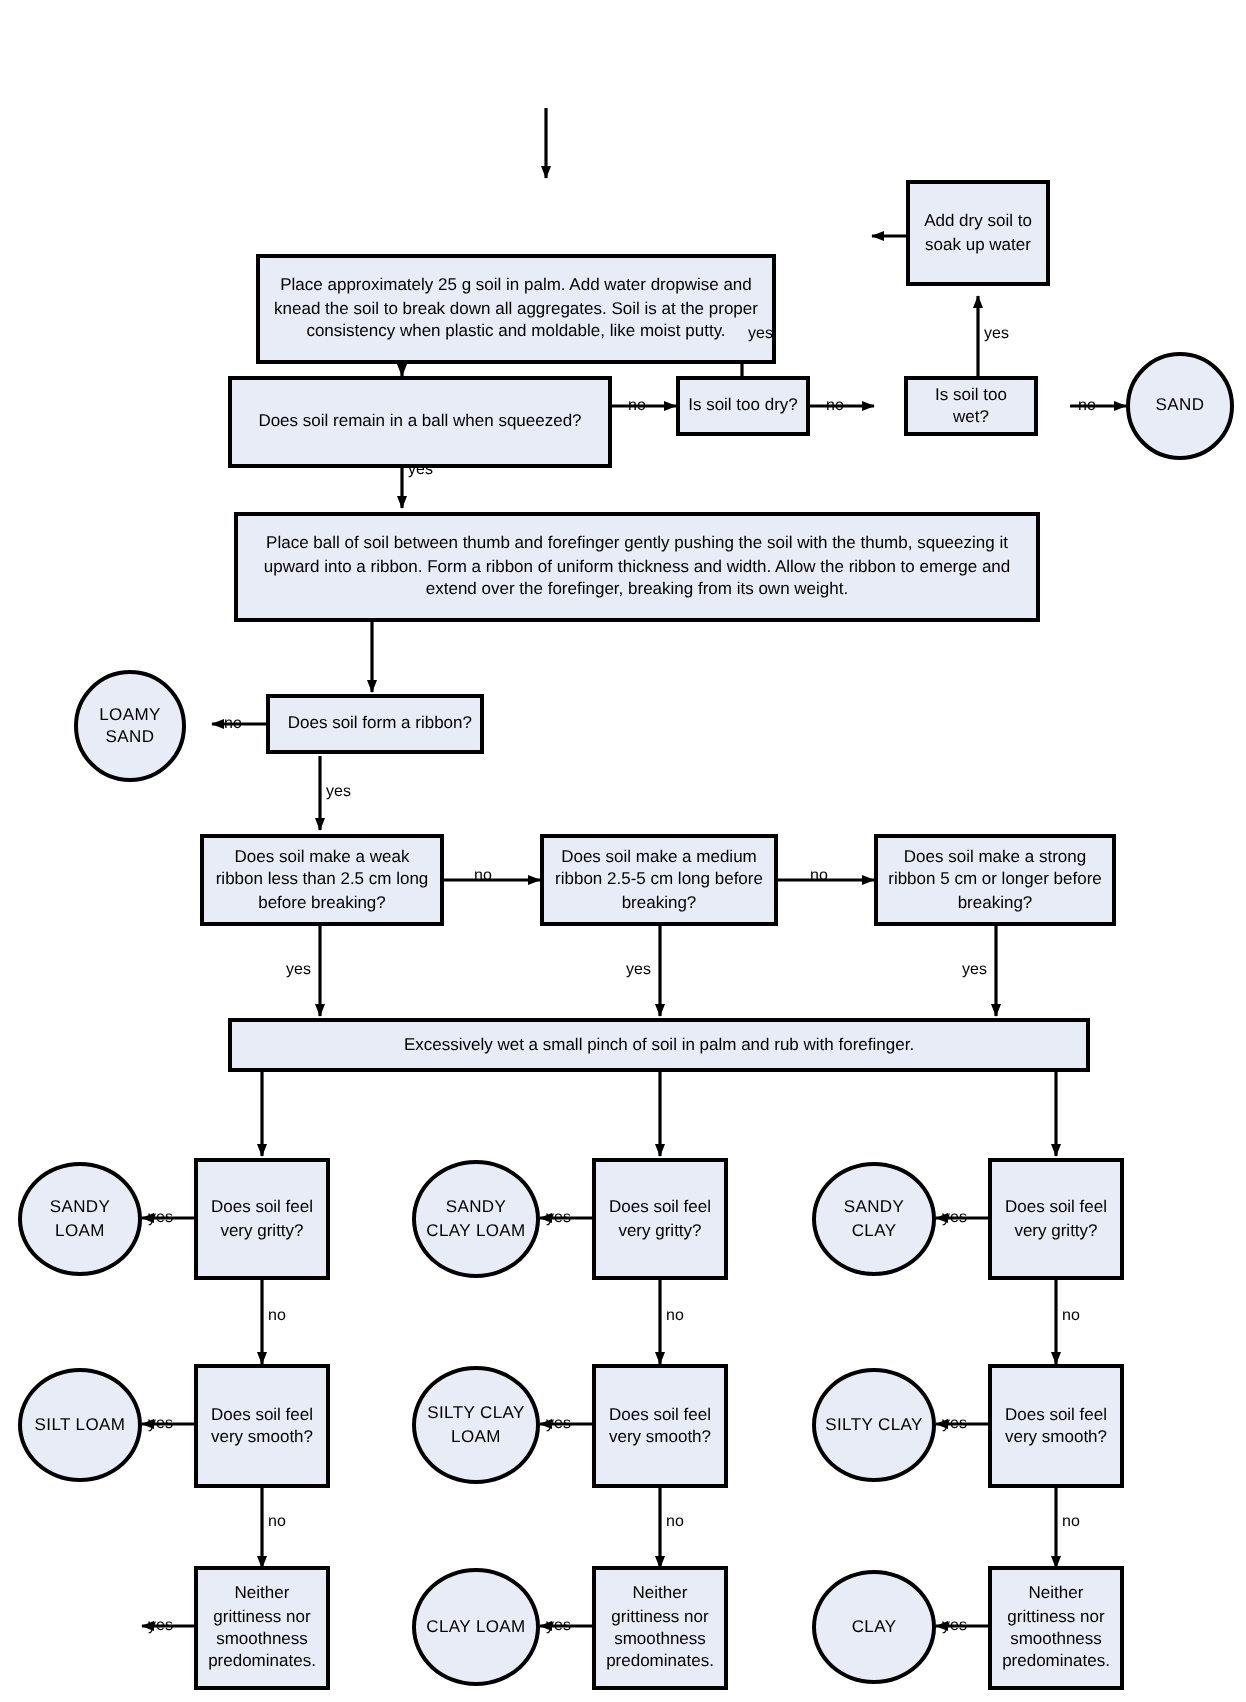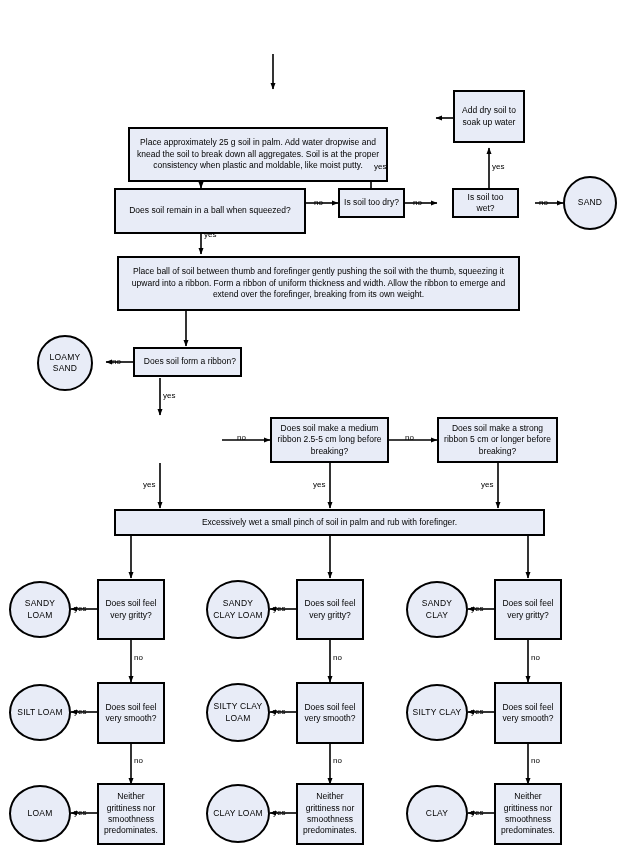--- a/index.html
+++ b/index.html
@@ -160,20 +160,23 @@
     <span class="node-text">Place ball of soil between thumb and forefinger gently pushing the soil with the thumb, squeezing it upward into a ribbon. Form a ribbon of uniform thickness and width. Allow the ribbon to emerge and extend over the forefinger, breaking from its own weight.</span>
   </div>
 
   <div class="node terminal" style="left:37px; top:335px; width:56px; height:56px;">
     <span class="node-text">LOAMY SAND</span>
   </div>
   <div class="node" style="left:133px; top:347px; width:109px; height:30px;text-align:right;">
     <span class="node-text">Does soil form a ribbon?</span>
   </div>
 
+  <div class="node" style="left:100px; top:417px; width:122px; height:46px;">
+    <span class="node-text">Does soil make a weak ribbon less than 2.5 cm long before breaking?</span>
+  </div>
   <div class="node" style="left:270px; top:417px; width:119px; height:46px;">
     <span class="node-text">Does soil make a medium ribbon 2.5-5 cm long before breaking?</span>
   </div>
   <div class="node" style="left:437px; top:417px; width:121px; height:46px;">
     <span class="node-text">Does soil make a strong ribbon 5 cm or longer before breaking?</span>
   </div>
 
   <div class="node wide-instruction" style="left:114px; top:509px; width:431px; height:27px;">
     <span class="node-text">Excessively wet a small pinch of soil in palm and rub with forefinger.</span>
   </div>
@@ -209,23 +212,20 @@
   <div class="node" style="left:296px; top:682px; width:68px; height:62px;">
     <span class="node-text">Does soil feel very smooth?</span>
   </div>
   <div class="node terminal" style="left:406px; top:684px; width:62px; height:57px;">
     <span class="node-text">SILTY CLAY</span>
   </div>
   <div class="node" style="left:494px; top:682px; width:68px; height:62px;">
     <span class="node-text">Does soil feel very smooth?</span>
   </div>
 
-  <div class="node terminal" style="left:9px; top:785px; width:62px; height:57px;">
-    <span class="node-text">LOAM</span>
-  </div>
   <div class="node" style="left:97px; top:783px; width:68px; height:62px;">
     <span class="node-text">Neither grittiness nor smoothness predominates.</span>
   </div>
   <div class="node terminal" style="left:206px; top:784px; width:64px; height:59px;">
     <span class="node-text">CLAY LOAM</span>
   </div>
   <div class="node" style="left:296px; top:783px; width:68px; height:62px;">
     <span class="node-text">Neither grittiness nor smoothness predominates.</span>
   </div>
   <div class="node terminal" style="left:406px; top:785px; width:62px; height:57px;">

